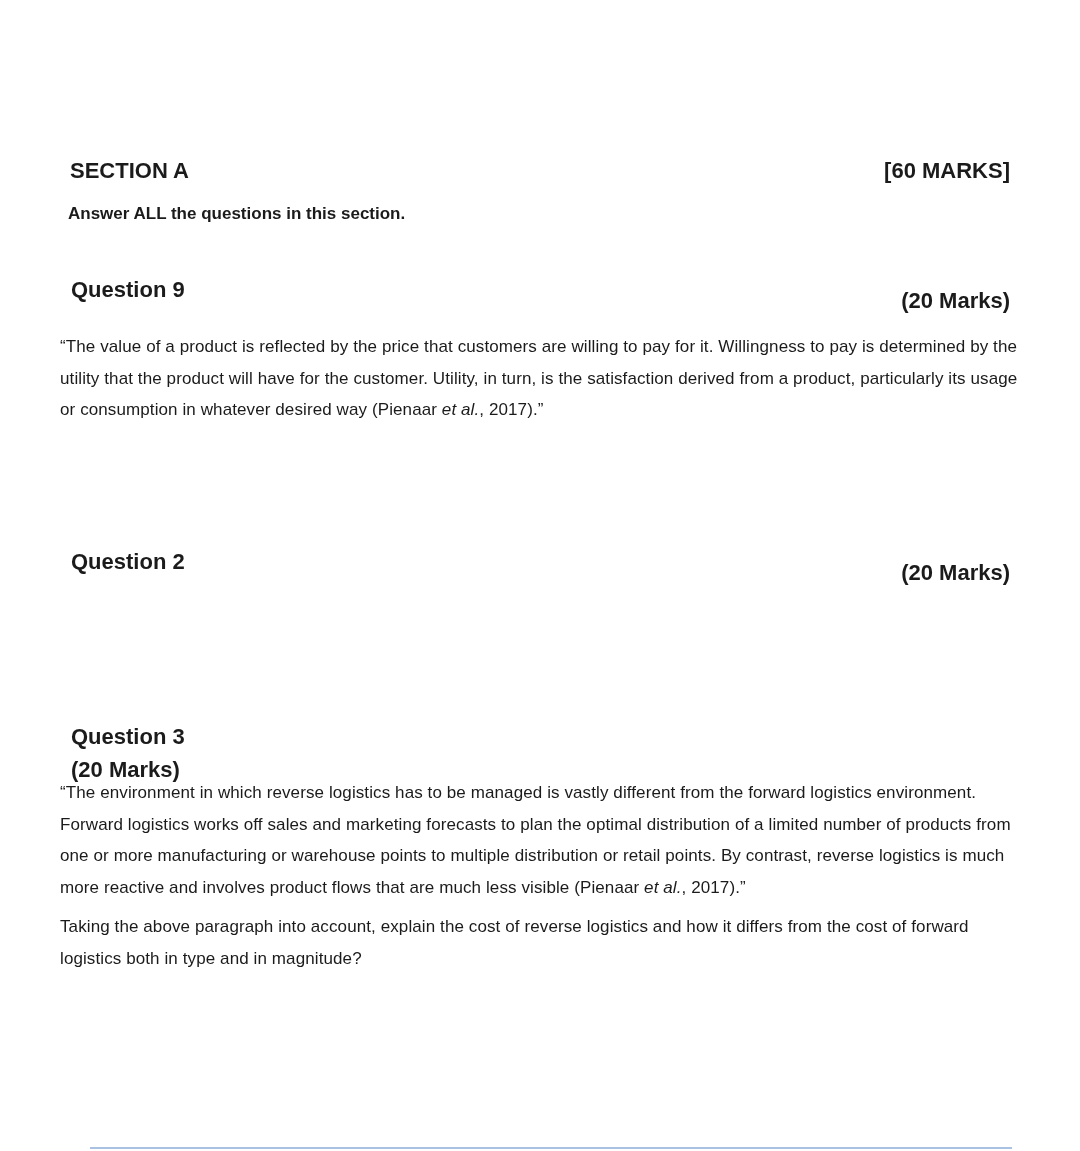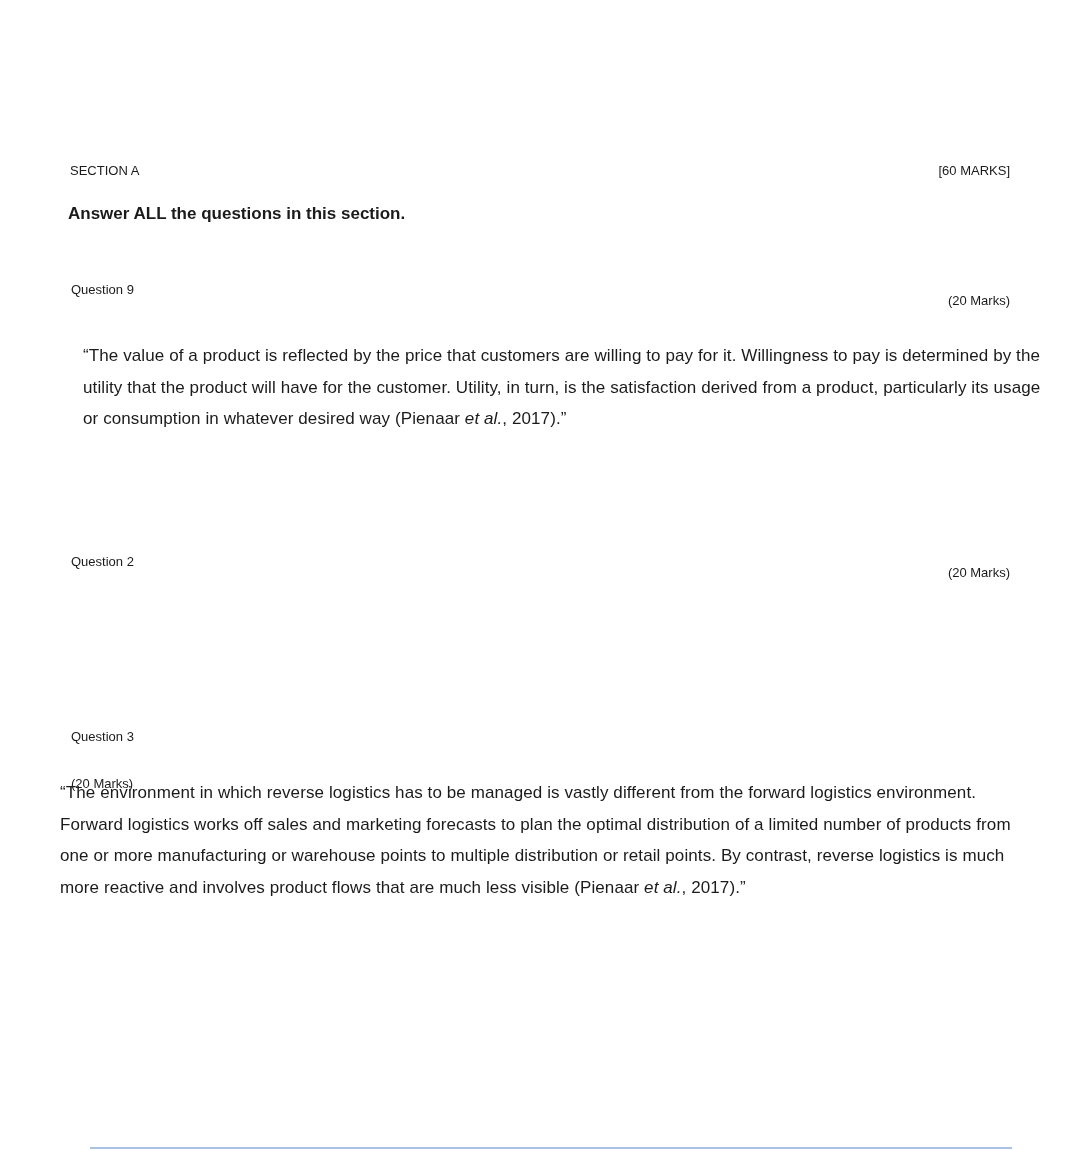--- a/index.html
+++ b/index.html
@@ -11,43 +11,42 @@
     position: relative;
     overflow: hidden;
   }
   .page { position: absolute; inset: 0; background: #ffffff; }
 
   .row {
     position: absolute;
     display: flex;
     justify-content: space-between;
     align-items: flex-start;
-    font-weight: normal;
-    font-size: 13px;
+    font-weight: bold;
+    font-size: 22px;
     line-height: 22px;
-    gap: 14px;
   }
   .section-row { left: 70px; right: 70px; top: 160px; }
   .instruction {
     position: absolute; left: 68px; right: 70px; top: 203px;
     font-weight: bold; font-size: 17px; line-height: 22px;
   }
   .q-header-1 { left: 71px; right: 70px; top: 279px; }
   .q-header-2 { left: 71px; right: 70px; top: 551px; }
   .q-header-3 { left: 71px; right: 70px; top: 726px; flex-direction: column; }
   .marks { transform: translateY(11px); }
 
   .para {
     position: absolute;
     left: 60px; width: 958px;
     font-size: 17px;
     line-height: 31.5px;
     letter-spacing: 0.1px;
   }
-  .q1-quote  { top: 340px; margin-left: 23px; }
+  .q1-quote  { top: 331px; }
   .q1-prompt { top: 445px; }
   .q2-prompt { top: 602px; }
   .q3-quote  { top: 777px; }
   .q3-prompt { top: 911px; }
 
   .italic { font-style: italic; }
 
   .footer-divider {
     position: absolute;
     left: 90px; right: 68px;
@@ -81,16 +80,17 @@
     <span class="marks">(20 Marks)</span>
   </div>
 
   <div class="row q-header-3">
     <span>Question 3</span>
     <span class="marks">(20 Marks)</span>
   </div>
   <div class="para q3-quote">
     <span>“The environment in which reverse logistics has to be managed is vastly different from the forward logistics environment. Forward logistics works off sales and marketing forecasts to plan the optimal distribution of a limited number of products from one or more manufacturing or warehouse points to multiple distribution or retail points. By contrast, reverse logistics is much more reactive and involves product flows that are much less visible (Pienaar </span><span class="italic">et al.</span><span>, 2017).”</span>
   </div>
+  <div class="para q3-prompt">Taking the above paragraph into account, explain the cost of reverse logistics and how it differs from the cost of forward logistics both in type and in magnitude?</div>
 
   <div class="footer-divider" style="background: rgb(169, 194, 225);"></div>
 
 </div>
 
 </body></html>

